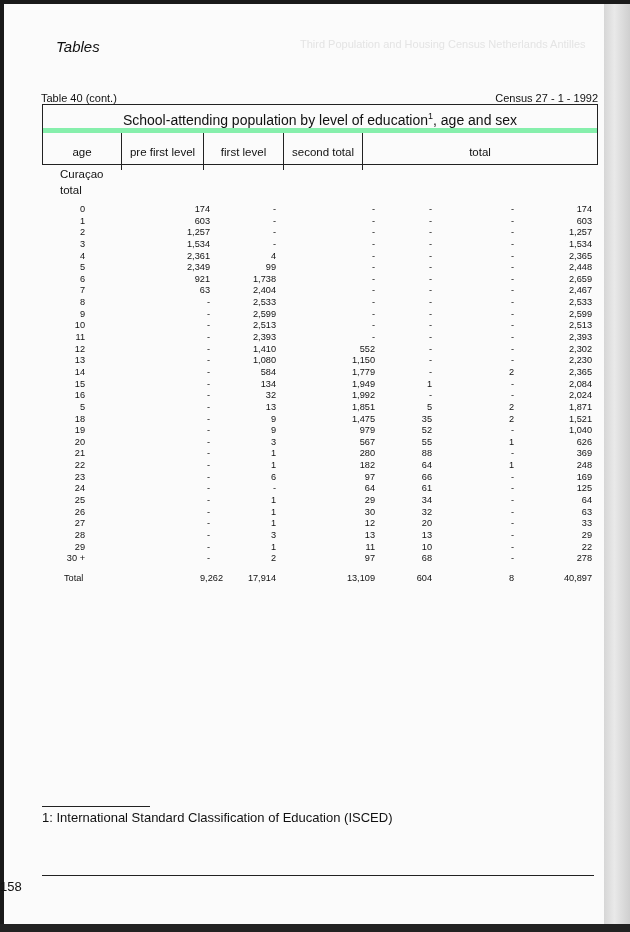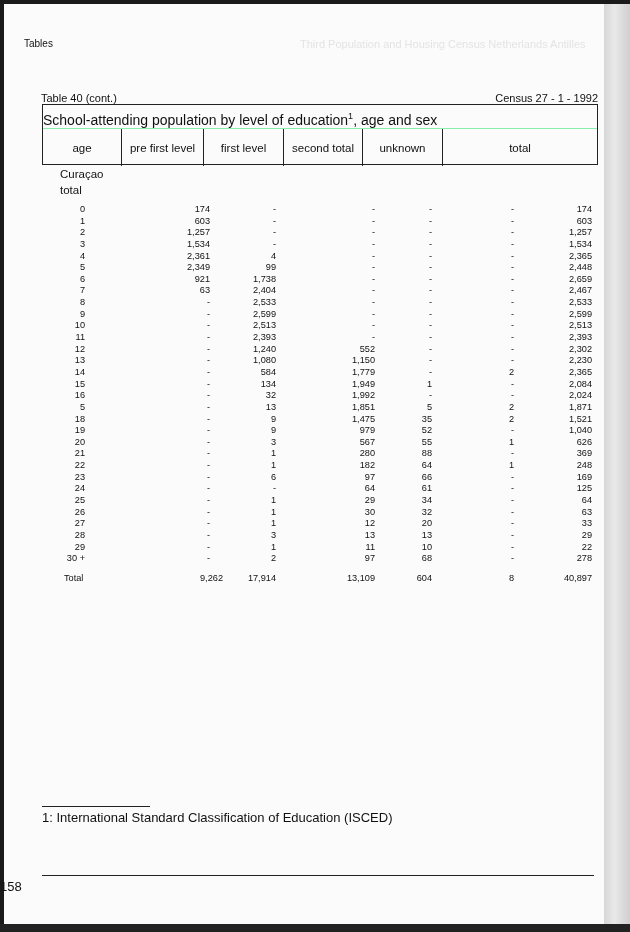--- a/index.html
+++ b/index.html
@@ -3,25 +3,25 @@
 <meta charset="utf-8">
 <style>
   html, body { margin:0; padding:0; }
   body { width:630px; height:932px; background:#1a1a1a; position:relative; overflow:hidden;
          font-family:"Liberation Sans", sans-serif; color:#111; }
   .page { position:absolute; left:4px; top:4px; width:600px; height:922px; background:#fbfbfb; }
   .rightshade { position:absolute; left:604px; top:4px; width:26px; height:922px;
                 background:linear-gradient(to right,#d6d6d6,#e9e9e9 40%,#cfcfcf); }
   .bottombar { position:absolute; left:0; top:924px; width:630px; height:8px; background:#222; }
   .ghost { position:absolute; color:#e4e4e4; font-size:11px; }
-  .running { position:absolute; left:24px; top:38px; font-size:10px; }
+  .running { position:absolute; left:56px; top:38px; font-size:15px;font-style:italic; }
   .tnum { position:absolute; left:41px; top:92px; font-size:11px; }
   .census { position:absolute; right:32px; top:92px; font-size:11px; }
   .table { position:absolute; left:42px; top:104px; width:556px; height:61px; border:1px solid #222; box-sizing:border-box; }
-  .title-row { height:23px; border-bottom:1px solid #86efac; font-size:14px; line-height:23px; }
+  .title-row { height:23px; border-bottom:5px solid #86efac; text-align:center; font-size:14px; line-height:23px; }
   .title-row sup { font-size:9px; }
   .head-row { display:flex; height:37px; }
   .head-row > div { border-right:1px solid #222; display:flex; align-items:center; justify-content:center; font-size:11.5px; }
   .head-row > div:last-child { border-right:none; }
   .region { position:absolute; left:60px; top:166px; font-size:11.5px; line-height:16px; }
   .rows { position:absolute; left:0; top:204px; width:630px; }
   .row { position:relative; height:11.65px; font-size:9.2px; line-height:11.65px; }
   .row span { position:absolute; text-align:right; }
   .c-age { left:60px; width:25px; }
   .c-pre { left:150px; width:60px; }
@@ -52,21 +52,20 @@
 
 <div class="table">
   <div class="title-row">
     <span>School-attending population by level of education</span><sup>1</sup><span>, age and sex</span>
   </div>
   <div class="head-row">
     <div style="width:78px">age</div>
     <div style="width:81px">pre first level</div>
     <div style="width:79px">first level</div>
     <div style="width:78px">second total</div>
-    <div style="width:79px">unknown</div>
     <div style="flex:1">total</div>
   </div>
 </div>
 
 <div class="region">
   <div>Curaçao</div>
   <div>total</div>
 </div>
 
 <div class="rows" id="rows">
@@ -174,21 +173,21 @@
       <span class="c-pre">-</span>
       <span class="c-first">2,393</span>
       <span class="c-second">-</span>
       <span class="c-third">-</span>
       <span class="c-unknown">-</span>
       <span class="c-total">2,393</span>
     </div>
     <div class="row">
       <span class="c-age">12</span>
       <span class="c-pre">-</span>
-      <span class="c-first">1,240</span>
+      <span class="c-first">1,410</span>
       <span class="c-second">552</span>
       <span class="c-third">-</span>
       <span class="c-unknown">-</span>
       <span class="c-total">2,302</span>
     </div>
     <div class="row">
       <span class="c-age">13</span>
       <span class="c-pre">-</span>
       <span class="c-first">1,080</span>
       <span class="c-second">1,150</span>

